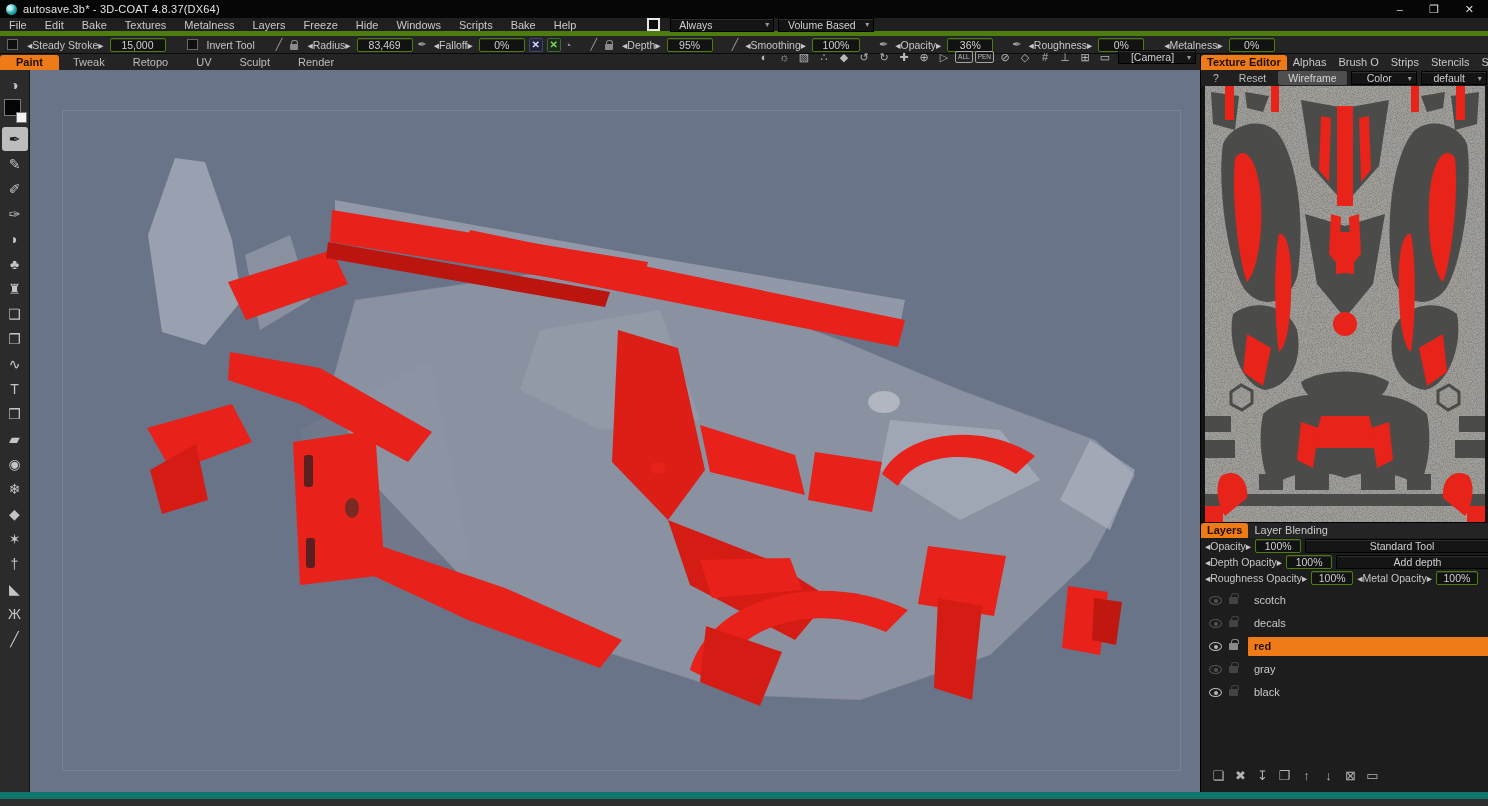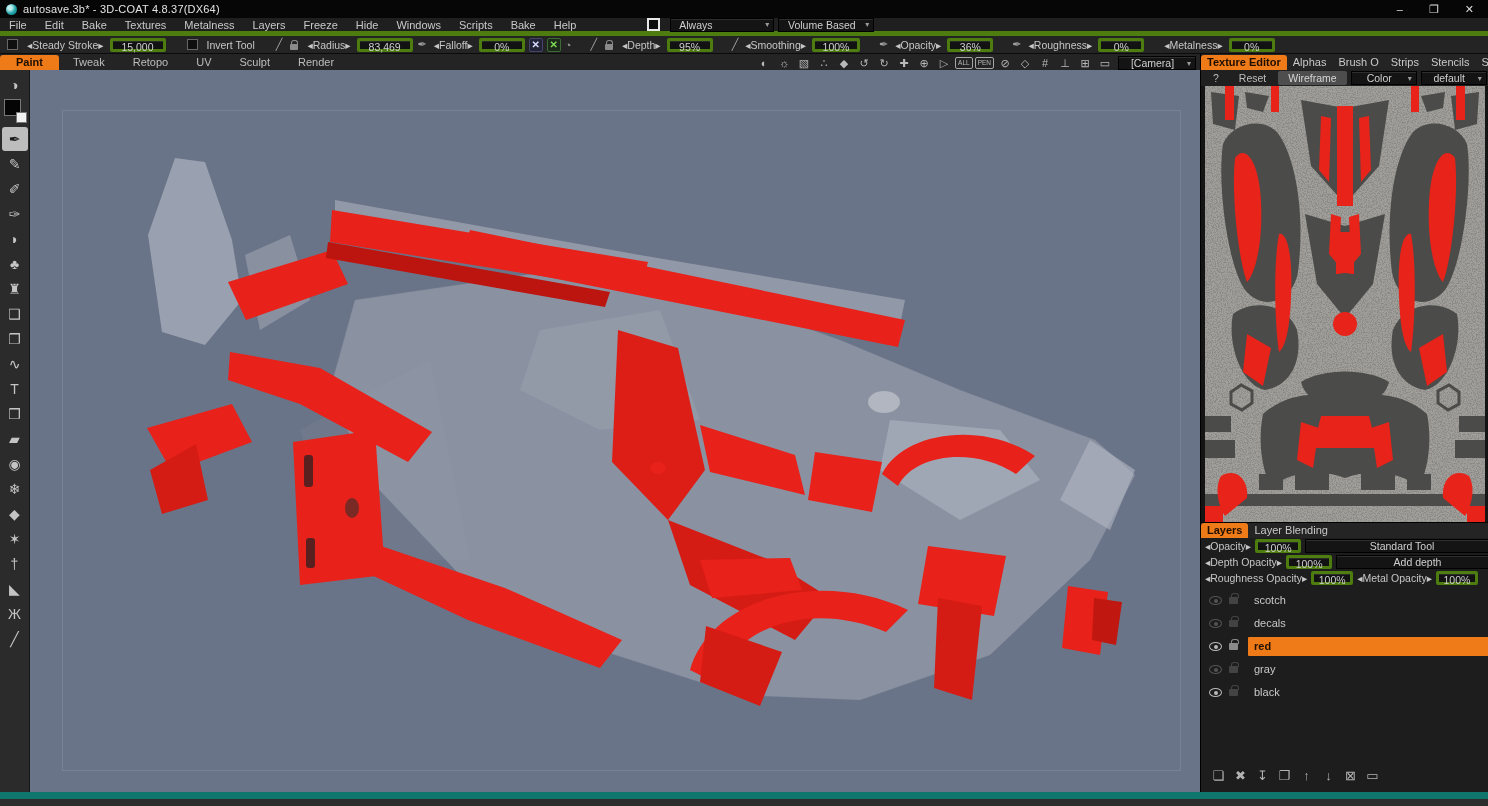--- a/index.html
+++ b/index.html
@@ -25,21 +25,21 @@
     border:1px solid #000; box-shadow:inset 0 1px 0 #2e2e2e; padding:0 4px; font-size:10.5px; }
   .ddl .dd-txt { flex:1; text-align:center; }
   .dd-arrow { color:#9a9a9a; font-size:8px; margin-left:5px; }
   .menubar .ddl.always { width:104px; margin-right:4px;gap:44px; }
   .menubar .ddl.volume { width:96px; }
 
   
   .paramsbar { height:18px; background:#242424; display:flex; align-items:center; font-size:10.5px;
     color:#c6c6c6; border-bottom:1px solid #0b0b0b; gap:4px; padding-left:4px; white-space:nowrap; }
   .p-label { padding:0 2px; }
-  .vbox { background:#121212; border:3px solid #4d7c0f; box-shadow:inset 0 1px 0 #2a2a2a; color:#cfcfcf;
+  .vbox { background:#121212; border:1px solid #4d7c0f; box-shadow:inset 0 1px 0 #2a2a2a; color:#cfcfcf;
     height:14px; line-height:13px; text-align:center; font-size:10.5px; border-radius:2px; }
   .chk-sm { width:11px; height:11px; background:#0f0f0f; border:1px solid #676767; margin:0 3px; }
   .sep { width:10px; }
   .mini-ico { color:#9f9f9f; font-size:11px; padding:0 1px; }
   .xbox { width:14px; height:14px; border-radius:2px; display:flex; align-items:center; justify-content:center;
     font-size:10px; font-weight:bold; }
   .xbox.blue { background:#232338; color:#d9dcff; border:1px solid #44446a; }
   .xbox.green { background:#1c2a1a; color:#7ddb58; border:1px solid #3c6a34; }
   .sphere { color:#8f8f8f; font-size:11px; }
   .lock-sm { display:inline-block; width:8px; height:6px; background:#8a8a8a; border-radius:1px; position:relative; margin:0 3px; top:2px; }
@@ -50,21 +50,21 @@
   .lower { display:flex; height:738px; }
   .left-col { width:1200px; display:flex; flex-direction:column; }
 
   .modebar { height:16px; background:#242424; display:flex; align-items:flex-end; font-size:11px;
     color:#bdbdbd; }
   .mode-tab { padding:1px 14px 2px; cursor:default; }
   .mode-tab.active { background:#ee7a18; color:#1d0e00; border-radius:3px 3px 0 0; font-weight:bold; padding:1px 16px 2px; }
   .vp-icons { margin-left:auto; display:flex; align-items:center; gap:2px; padding-right:2px; }
   .icon16 { width:18px; text-align:center; color:#b9b9b9; font-size:11px; line-height:14px; }
   .icon16.tiny { font-size:6.5px; border:1px solid #a5a5a5; border-radius:2px; width:auto; padding:1px 2px; line-height:8px; }
-  .cam-ddl { width:78px; margin:0 2px; }
+  .cam-ddl { width:78px; margin:6px 2px; }
 
   .workarea { display:flex; height:722px; }
 
   
   .sidebar { width:30px; background:#2b2b2b; border-right:1px solid #161616; display:flex;
     flex-direction:column; align-items:center; padding-top:3px; gap:1px; }
   .tool { width:26px; height:24px; display:flex; align-items:center; justify-content:center;
     color:#c4c4c4; font-size:14px; border-radius:3px; }
   .tool.selected { background:#bdbdbd; color:#1a1a1a; }
   .swatches { width:26px; height:26px; position:relative; margin-bottom:2px; }

